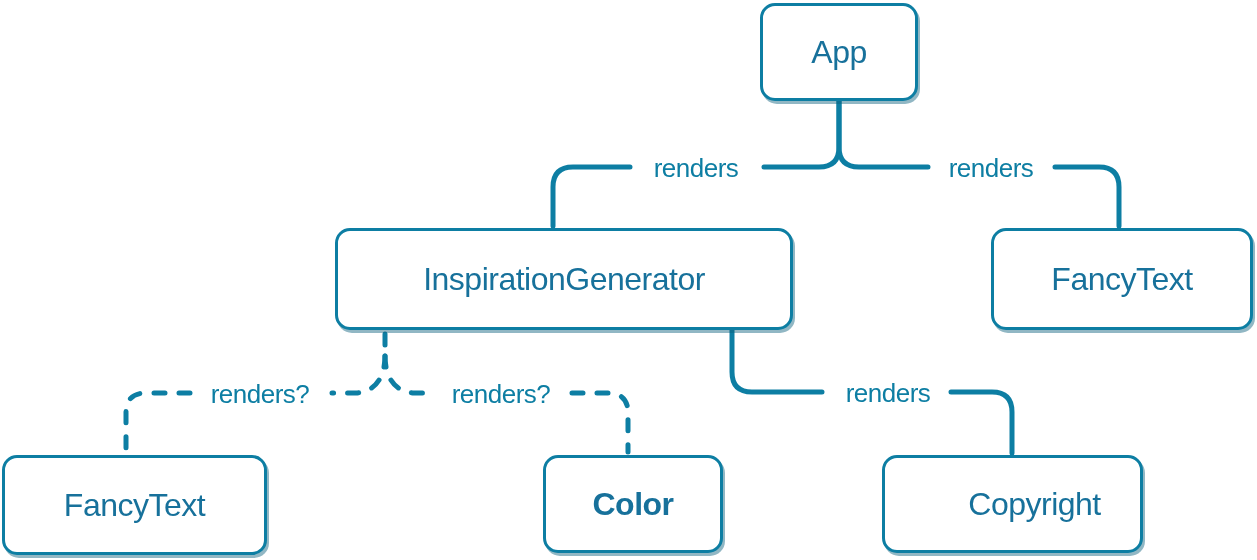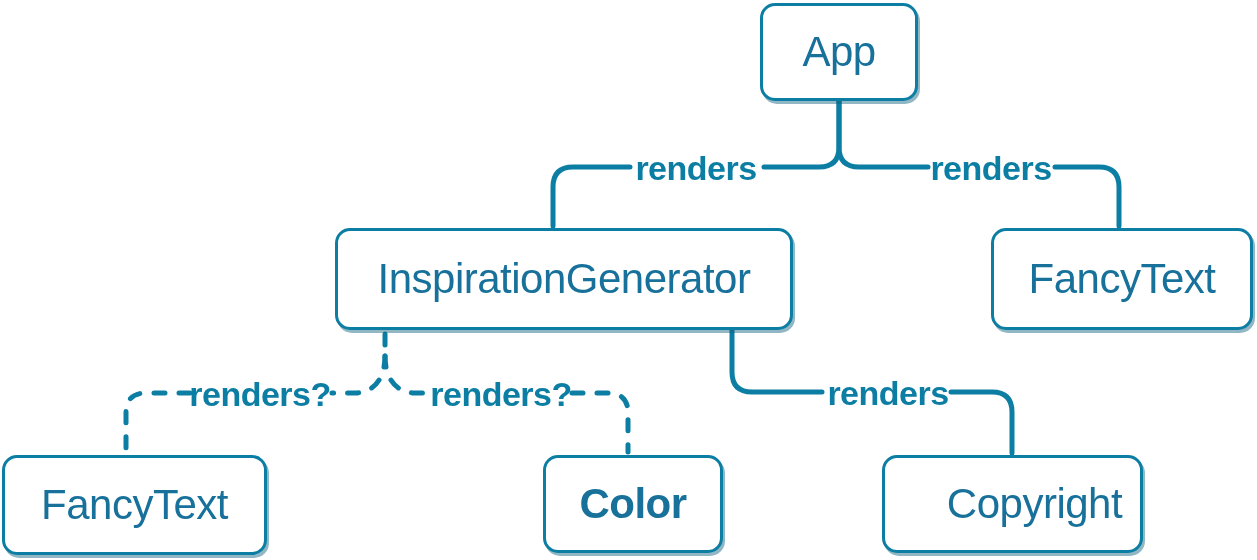--- a/index.html
+++ b/index.html
@@ -41,37 +41,37 @@
   .node {
     position: absolute;
     display: flex;
     align-items: center;
     justify-content: center;
     background: var(--node-bg);
     border: 3px solid var(--node-border-color);
     border-radius: 15px;
     box-shadow: 2px 3px 0 var(--node-shadow-color);
     color: var(--node-text-color);
-    font-size: 42px;
+    font-size: 32px;
     font-weight: 500;
     letter-spacing: -0.5px;
     white-space: nowrap;
   }
   .node-app            { left: 760px; top: 3px;   width: 158px; height: 98px; }
   .node-inspiration    { left: 335px; top: 228px; width: 458px; height: 102px; text-align: right; }
   .node-fancytext-top  { left: 991px; top: 228px; width: 262px; height: 102px; }
   .node-fancytext-bot  { left: 2px;   top: 455px; width: 265px; height: 100px; }
   .node-color          { left: 543px; top: 455px; width: 180px; height: 98px; font-weight: bold; }
   .node-copyright      { left: 882px; top: 455px; width: 261px; height: 98px; padding-left: 44px; }
   .edge-label {
     position: absolute;
     transform: translate(-50%, -50%);
     color: var(--line-color);
-    font-size: 34px;
-    font-weight: 700;
+    font-size: 26px;
+    font-weight: 400;
     letter-spacing: -0.5px;
     white-space: nowrap;
     line-height: 1;
   }
   .lbl-renders-left      { left: 696px;  top: 168px; }
   .lbl-renders-right     { left: 991px;  top: 168px; }
   .lbl-renders-copyright { left: 888px;  top: 393px; }
   .lbl-rendersq-left     { left: 260px;  top: 394px; }
   .lbl-rendersq-right    { left: 501px;  top: 394px; }
 </style>

